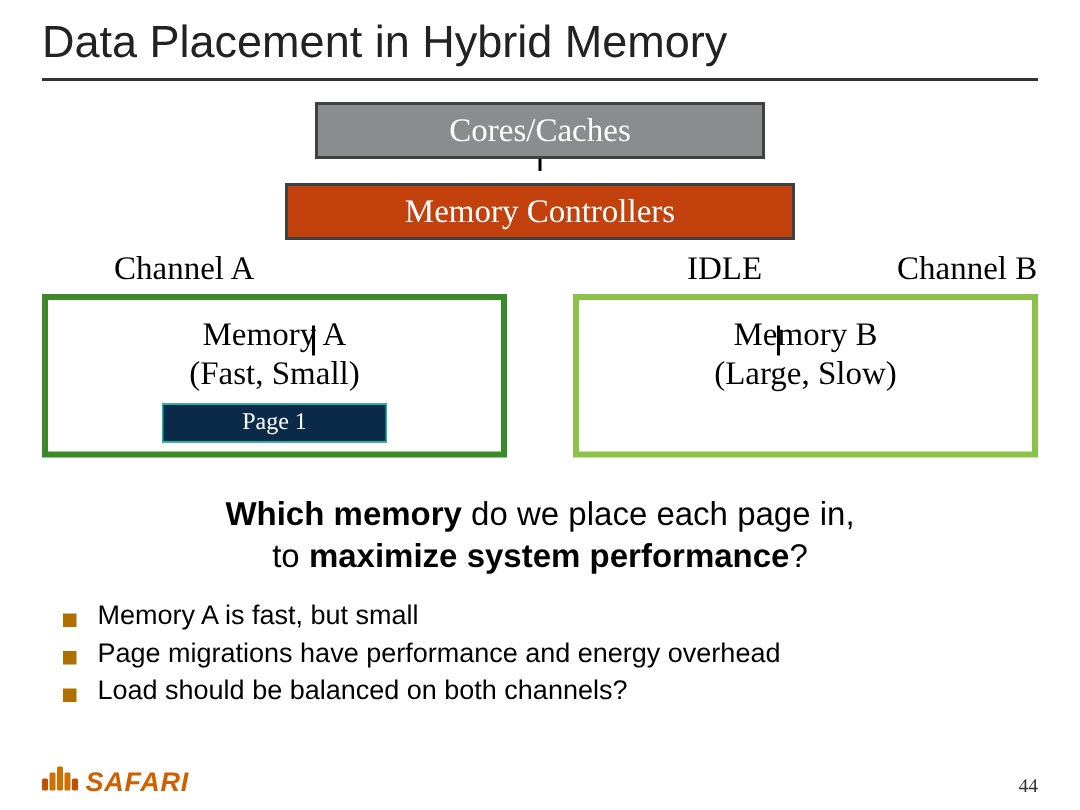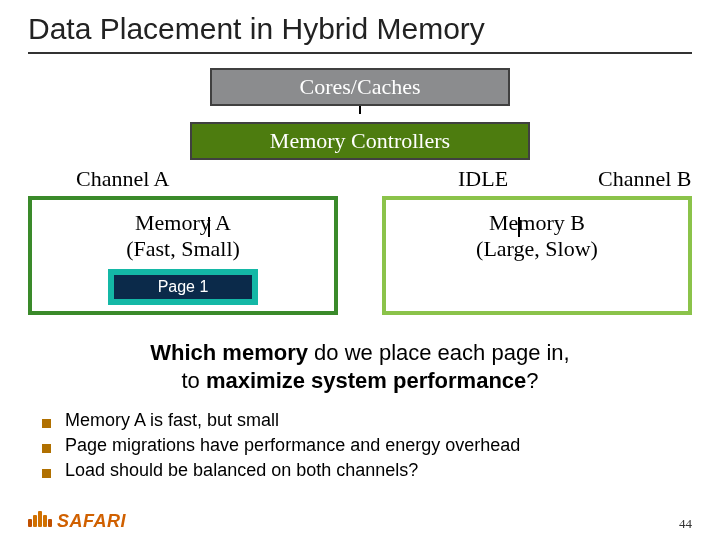--- a/index.html
+++ b/index.html
@@ -30,21 +30,21 @@
     background: #8b8c8e;
     color: #fff;
     border: 2px solid #404040;
     font-family: "Times New Roman", serif;
     font-size: 22px;
     text-align: center;
     padding: 4px 12px;
   }
   .cores { width: 300px; }
   .memctrl {
-    background: #4d7c0f;
+    background: #c2410c;
     width: 340px;
     margin-top: 8px;
   }
   .connector {
     width: 2px;
     height: 8px;
     background: #000;
   }
   .channel-row {
     display: flex;
@@ -78,23 +78,23 @@
   .mem-b { border-color: #8bc34a; }
   .mem-title {
     font-family: "Times New Roman", serif;
     font-size: 22px;
     color: #000;
     line-height: 1.2;
   }
   .page {
     background: #0b2a4a;
     color: #fff;
-    font-family: Liberation Sans, sans-serif;
+    font-family: Liberation Serif, serif;
     font-size: 16px;
-    border: 6px solid #14b8a6;
+    border: 1px solid #14b8a6;
     width: 150px;
     margin: 6px auto 0 auto;
     padding: 3px 0;
   }
   .chan-conn {
     position: absolute;
     width: 2px;
     background: #000;
   }
   .chan-conn-a { left: 180px; top: 149px; height: 20px; }

